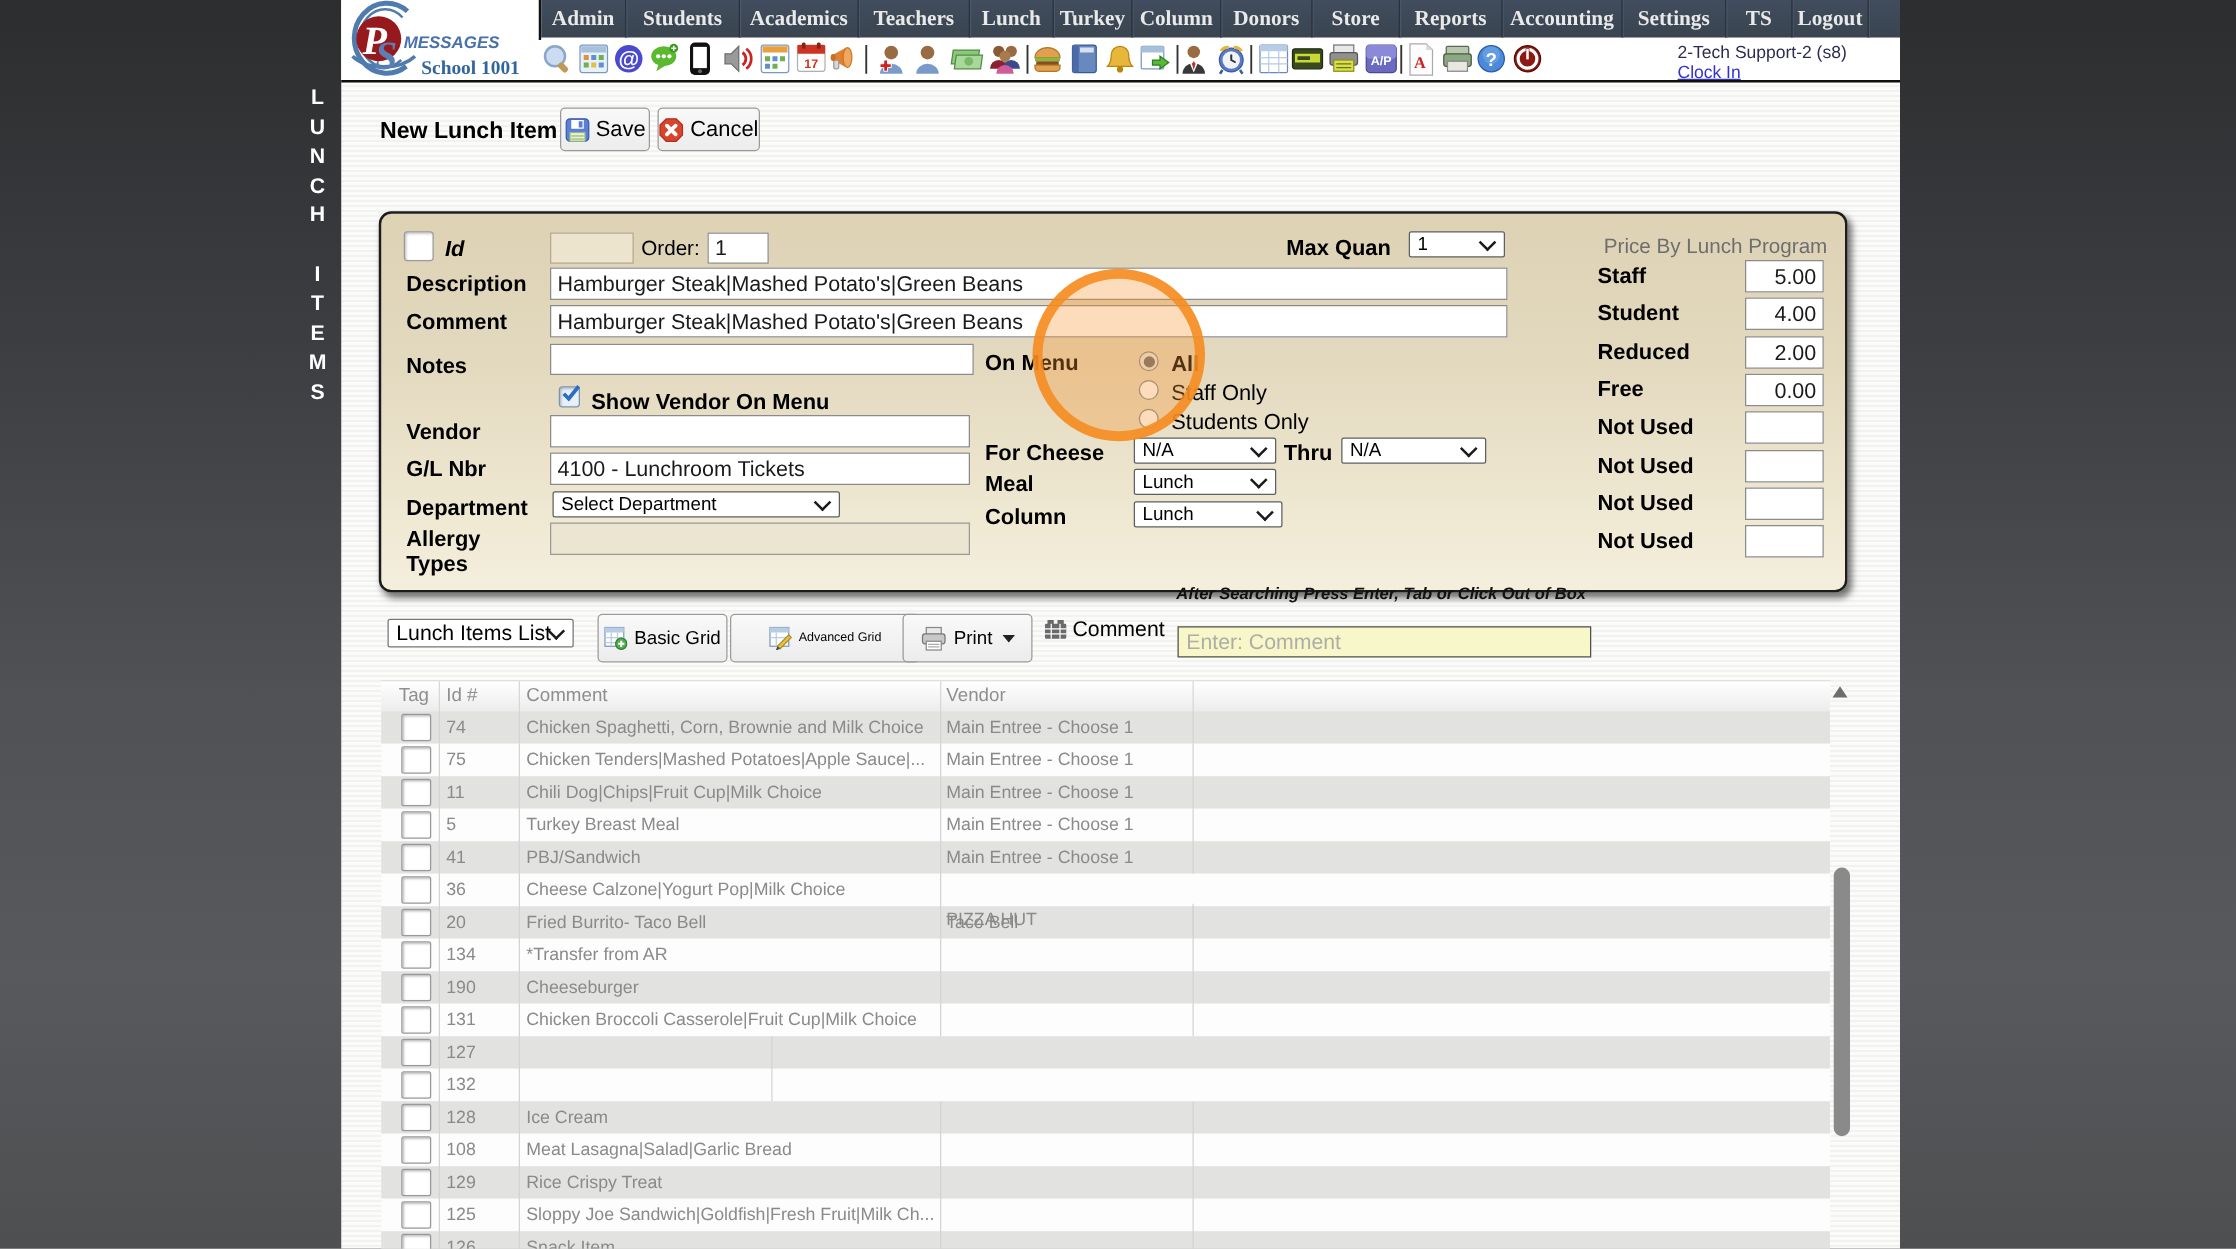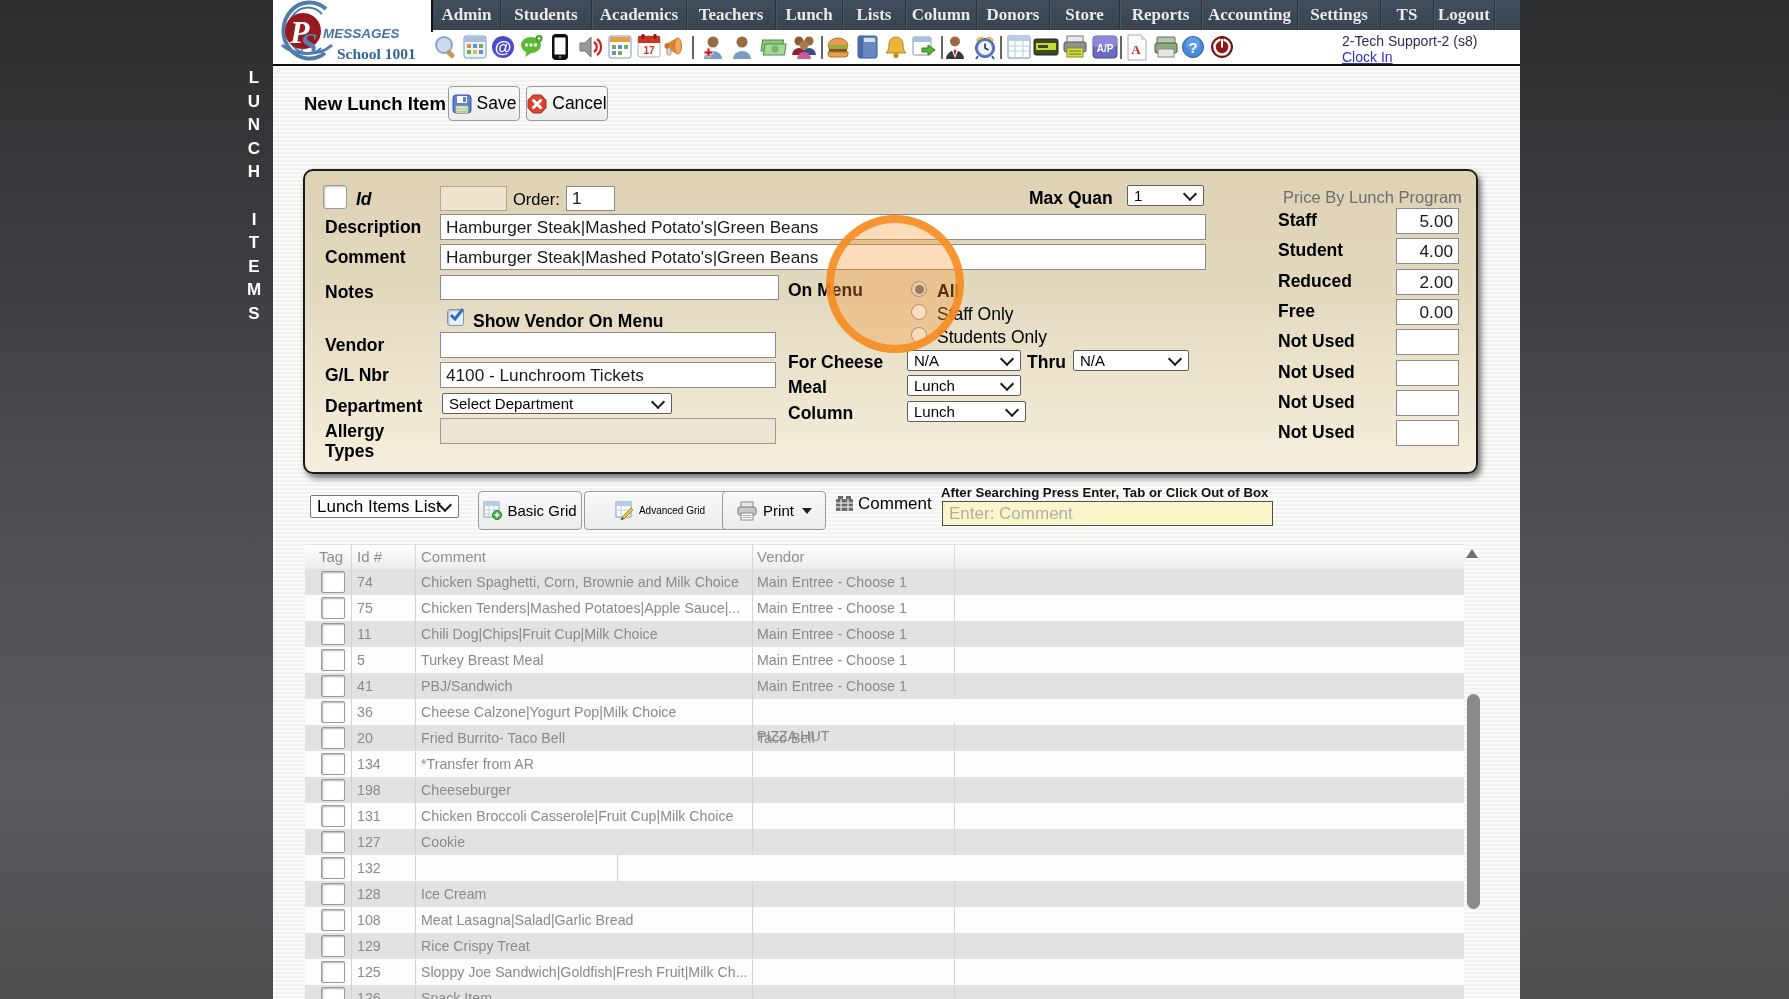--- a/index.html
+++ b/index.html
@@ -61,21 +61,21 @@
 }
 .cb{position:absolute;box-sizing:border-box;background:#fff;border:1px solid #9a9a9a;border-radius:3px;box-shadow:inset 1px 1px 2px rgba(0,0,0,0.25);}
 .radio{position:absolute;box-sizing:border-box;width:16px;height:16px;border-radius:50%;background:#fff;border:1px solid #8a8a8a;}
 
 #circle{
   position:absolute;left:826px;top:215px;width:138px;height:138px;border-radius:50%;
   border:8px solid rgba(245,139,31,0.88);background:rgba(246,150,50,0.33);box-sizing:border-box;
 }
 
 #midbar .btn{height:39px;}
-#searchlbl{position:absolute;left:941px;top:485px;font-size:13.2px;font-weight:bold;color:#111;}
+#searchlbl{position:absolute;left:941px;top:467px;font-size:13.2px;font-style:italic;font-weight:bold;color:#111;}
 #ybox{
   position:absolute;left:942px;top:501px;width:331px;height:25px;box-sizing:border-box;
   background:#f7f7ca;border:1px solid #4f4f4f;font-size:17px;color:#aeaea6;display:flex;align-items:center;padding:0 6px;
 }
 
 #grid{position:absolute;left:305px;top:544px;width:1159px;}
 #gridhead{height:24.4px;background:linear-gradient(#ffffff,#ececec);display:flex;font-size:15px;color:#8f8f8f;align-items:center;border-top:1px solid #e0e0e0;}
 .hc{box-sizing:border-box;padding-left:5px;border-right:1px solid #d8d8d8;height:24.4px;line-height:24.4px;}
 .row{height:26px;display:flex;font-size:14.2px;color:#8a8a8a;align-items:center;}
 .row.g{background:#e2e2e1;}
@@ -103,21 +103,21 @@
   <text x="64" y="59" font-family="Liberation Serif,serif" font-size="15.5" font-weight="bold" fill="#31669c">School 1001</text>
 </svg>
 </div>
 <div id="logoline"></div>
 <div id="nav">
 <span style="width:67px">Admin</span>
     <span style="width:90px">Students</span>
     <span style="width:94px">Academics</span>
     <span style="width:88px">Teachers</span>
     <span style="width:66px">Lunch</span>
-    <span style="width:62px">Lists</span>
+    <span style="width:62px">Turkey</span>
     <span style="width:70px">Column</span>
     <span style="width:72px">Donors</span>
     <span style="width:69px">Store</span>
     <span style="width:81px">Reports</span>
     <span style="width:95px">Accounting</span>
     <span style="width:82px">Settings</span>
     <span style="width:52px">TS</span>
     <span style="width:60px">Logout</span>
 </div>
 <div id="iconbar">
@@ -532,40 +532,39 @@
       </div>
       <div class="rc" style="width:64px;">134</div>
       <div class="rc" style="width:337px;">*Transfer from AR</div>
       <div class="rc" style="width:202px;padding-left:4px;"></div>
       <div class="rc" style="width:509px;border-right:none;"></div>
     </div>
 <div class="row g">
       <div class="rc" style="width:47px;display:flex;align-items:center;">
         <span class="rcb"></span>
       </div>
-      <div class="rc" style="width:64px;">198</div>
+      <div class="rc" style="width:64px;">190</div>
       <div class="rc" style="width:337px;">Cheeseburger</div>
       <div class="rc" style="width:202px;padding-left:4px;"></div>
       <div class="rc" style="width:509px;border-right:none;"></div>
     </div>
 <div class="row w">
       <div class="rc" style="width:47px;display:flex;align-items:center;">
         <span class="rcb"></span>
       </div>
       <div class="rc" style="width:64px;">131</div>
       <div class="rc" style="width:337px;">Chicken Broccoli Casserole|Fruit Cup|Milk Choice</div>
       <div class="rc" style="width:202px;padding-left:4px;"></div>
       <div class="rc" style="width:509px;border-right:none;"></div>
     </div>
 <div class="row g">
       <div class="rc" style="width:47px;display:flex;align-items:center;">
         <span class="rcb"></span>
       </div>
       <div class="rc" style="width:64px;">127</div>
-      <div class="rc" style="width:337px;">Cookie</div>
       <div class="rc" style="width:202px;padding-left:4px;"></div>
       <div class="rc" style="width:509px;border-right:none;"></div>
     </div>
 <div class="row w">
       <div class="rc" style="width:47px;display:flex;align-items:center;">
         <span class="rcb"></span>
       </div>
       <div class="rc" style="width:64px;">132</div>
       <div class="rc" style="width:202px;padding-left:4px;"></div>
       <div class="rc" style="width:509px;border-right:none;"></div>

